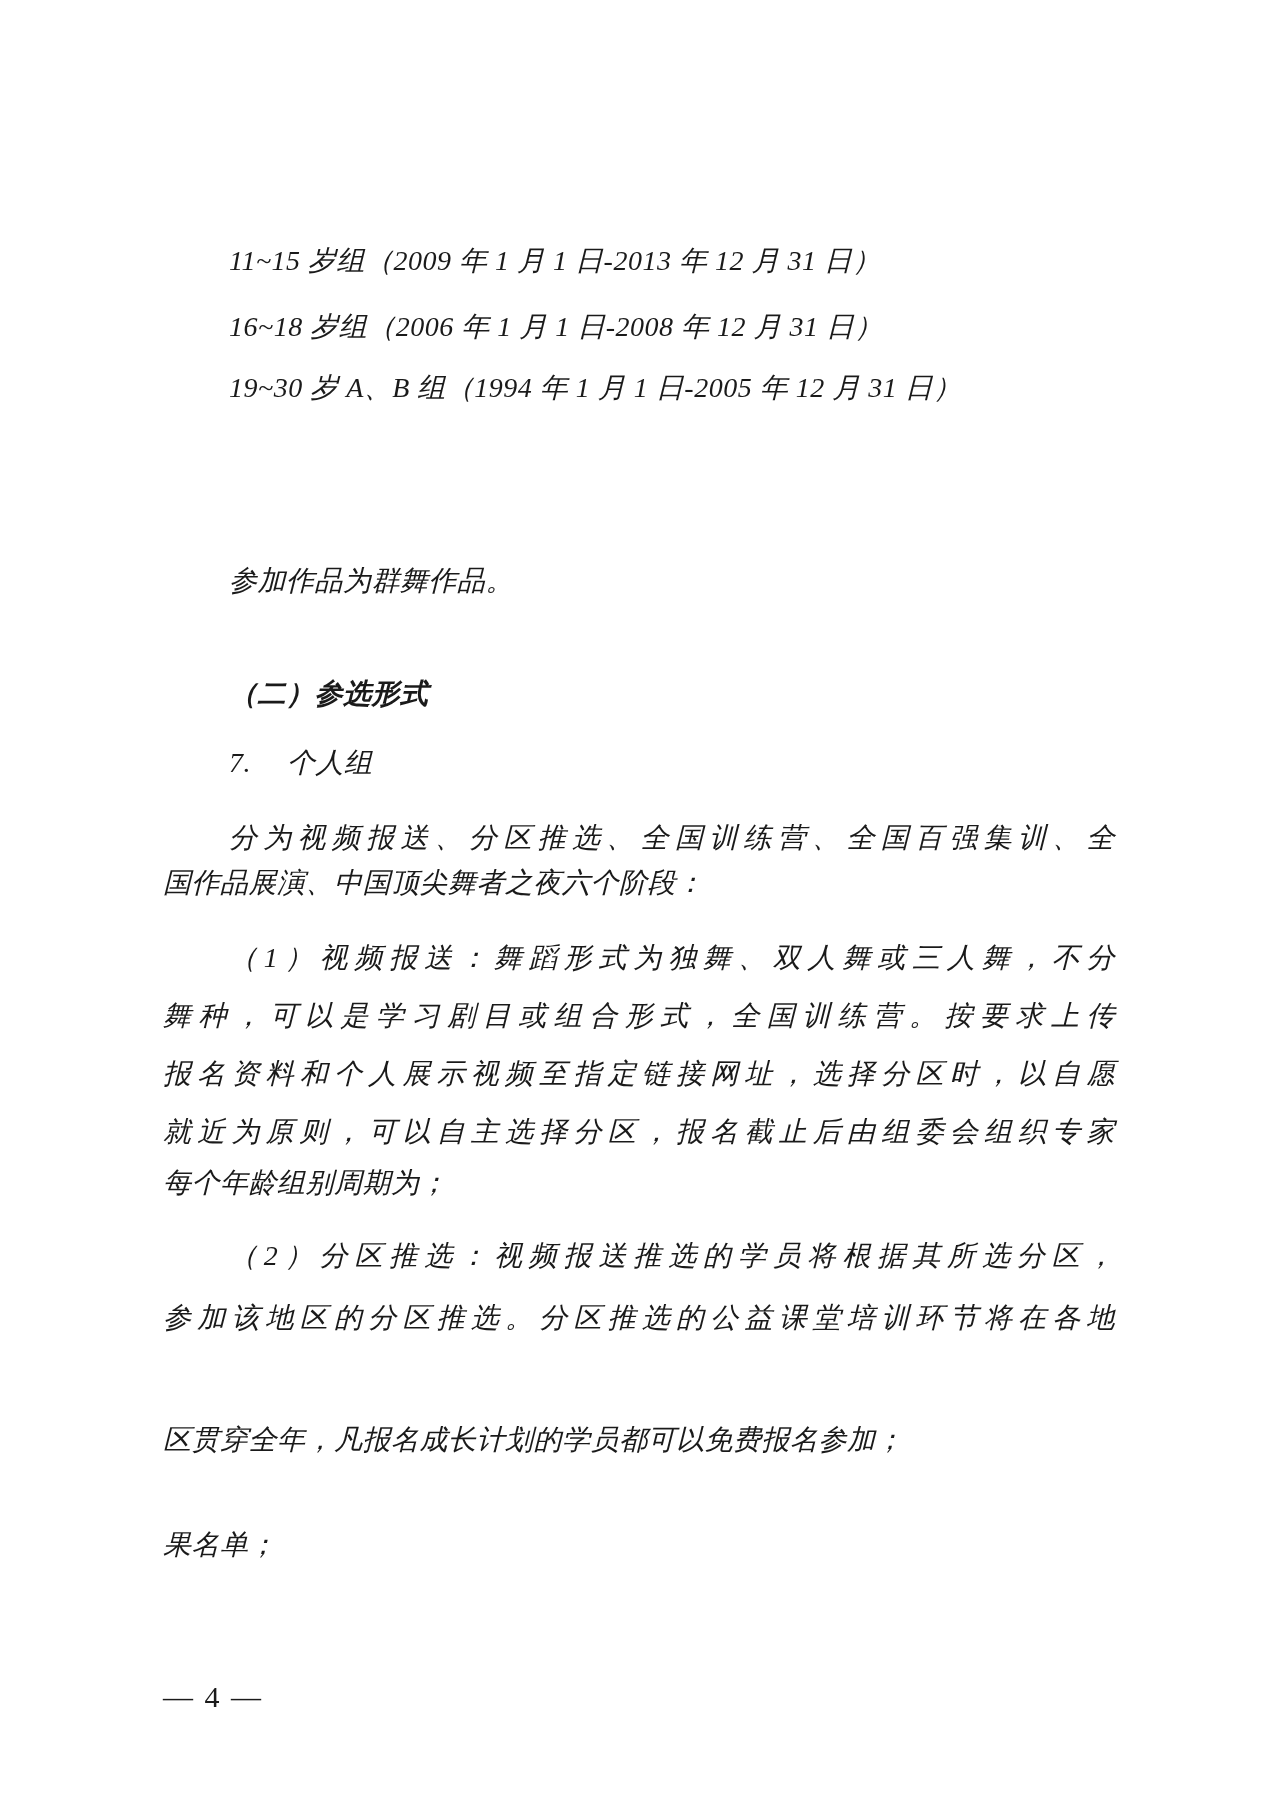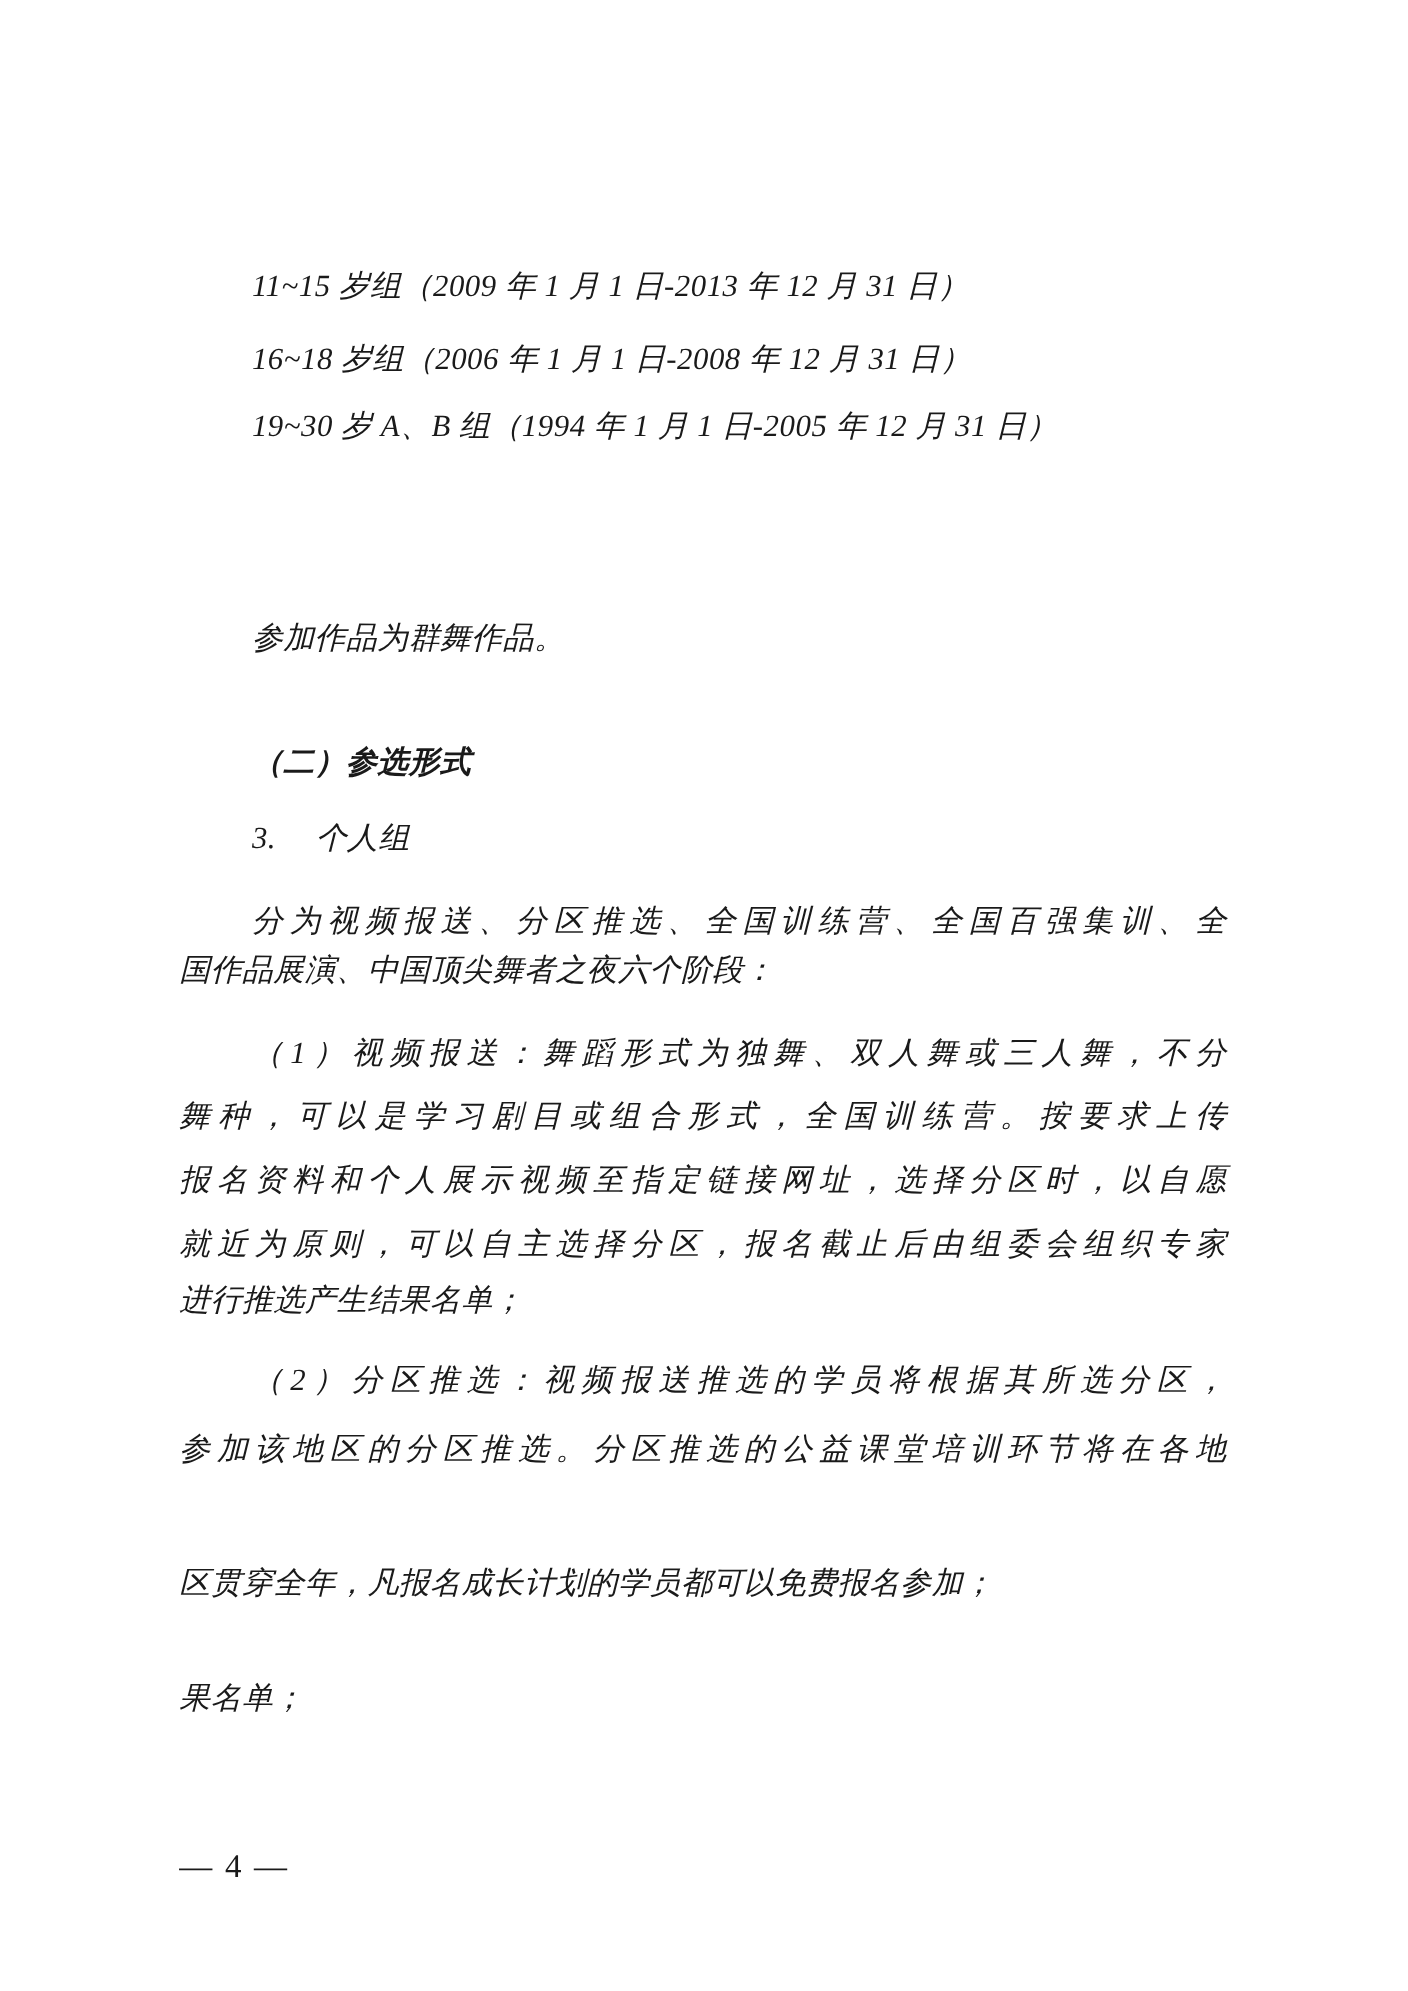--- a/index.html
+++ b/index.html
@@ -52,30 +52,30 @@
 
 <div class="page">
 
   <div class="line indent" style="top:241px">11~15 岁组（2009 年 1 月 1 日-2013 年 12 月 31 日）</div>
   <div class="line indent" style="top:307px">16~18 岁组（2006 年 1 月 1 日-2008 年 12 月 31 日）</div>
   <div class="line indent" style="top:368px">19~30 岁 A、B 组（1994 年 1 月 1 日-2005 年 12 月 31 日）</div>
 
   <div class="line indent bold" style="top:674px">（二）参选形式</div>
 
   <div class="line indent" style="top:561px">参加作品为群舞作品。</div>
-  <div class="line indent" style="top:743px">3.　 个人组</div>
+  <div class="line indent" style="top:743px">7.　 个人组</div>
 
   <div class="line indent just" style="top:806px">分为视频报送、分区推选、全国训练营、全国百强集训、全</div>
   <div class="line" style="top:863px">国作品展演、中国顶尖舞者之夜六个阶段：</div>
 
   <div class="line indent just" style="top:926px">（1）视频报送：舞蹈形式为独舞、双人舞或三人舞，不分</div>
   <div class="line just" style="top:984px">舞种，可以是学习剧目或组合形式，全国训练营。按要求上传</div>
   <div class="line just" style="top:1042px">报名资料和个人展示视频至指定链接网址，选择分区时，以自愿</div>
   <div class="line just" style="top:1100px">就近为原则，可以自主选择分区，报名截止后由组委会组织专家</div>
-  <div class="line" style="top:1163px">进行推选产生结果名单；</div>
+  <div class="line" style="top:1163px">每个年龄组别周期为；</div>
 
   <div class="line indent just" style="top:1224px">（2）分区推选：视频报送推选的学员将根据其所选分区，</div>
   <div class="line just" style="top:1286px">参加该地区的分区推选。分区推选的公益课堂培训环节将在各地</div>
   <div class="line" style="top:1420px">区贯穿全年，凡报名成长计划的学员都可以免费报名参加；</div>
 
   <div class="line" style="top:1525px">果名单；</div>
 
   <div class="footer-pagenum">— 4 —</div>
 
 </div>

